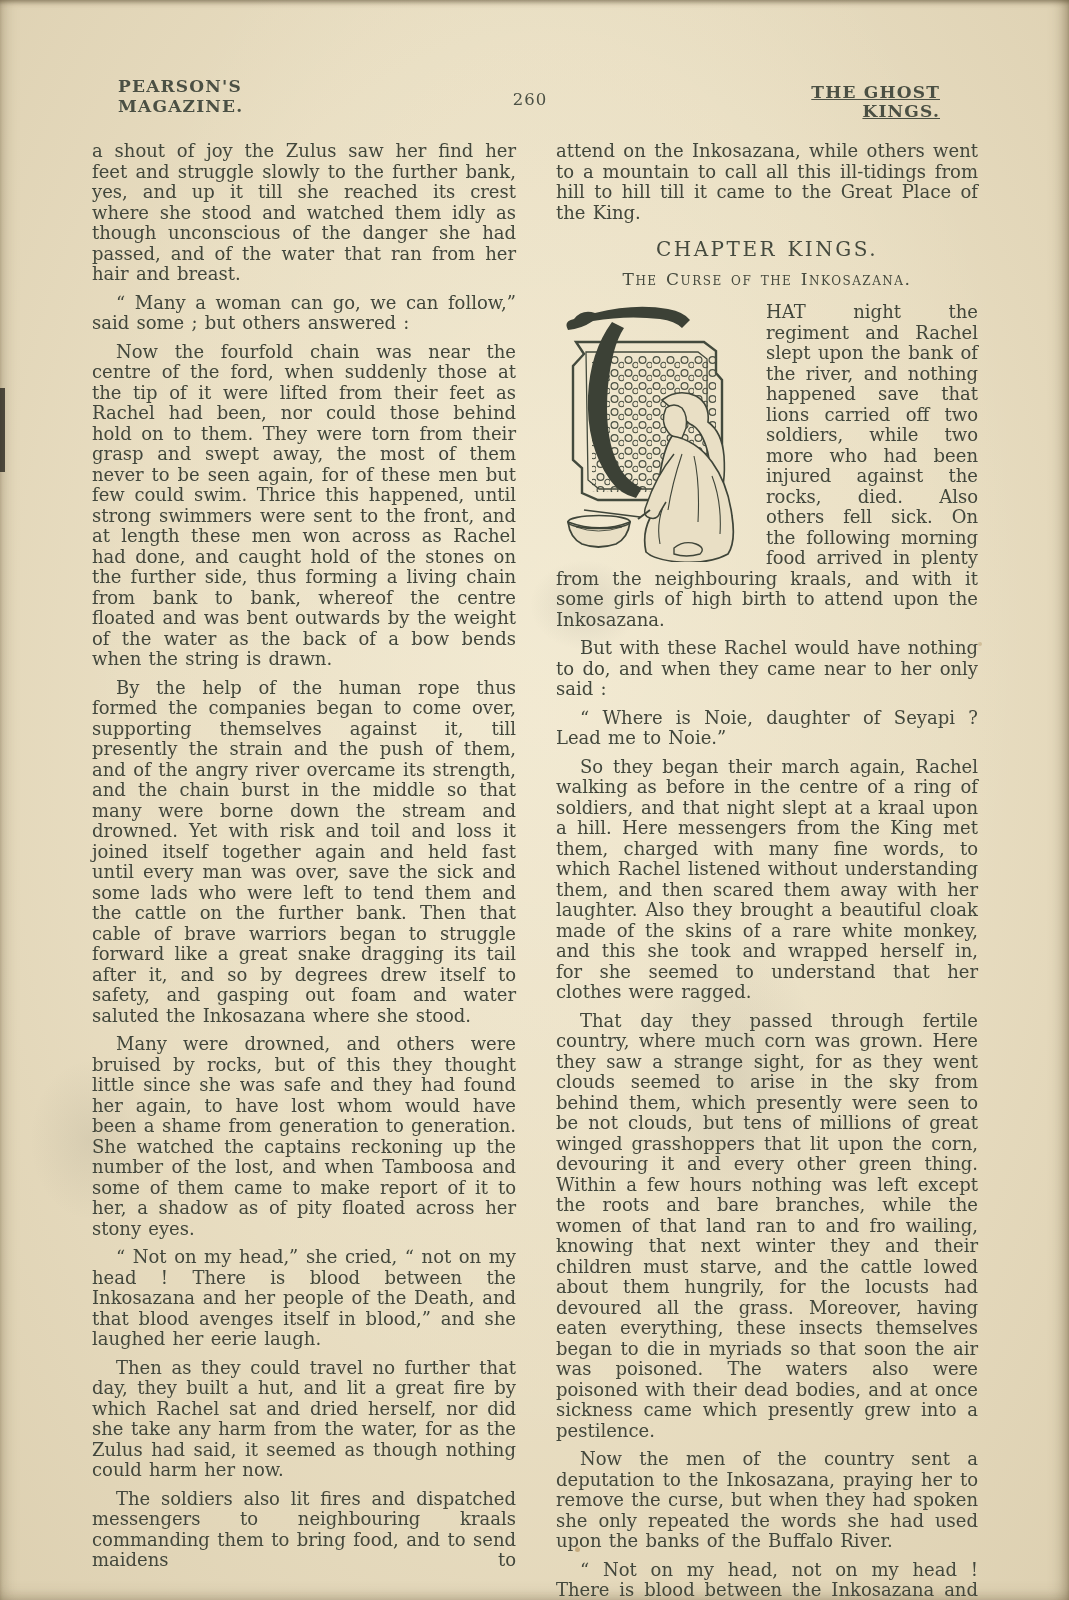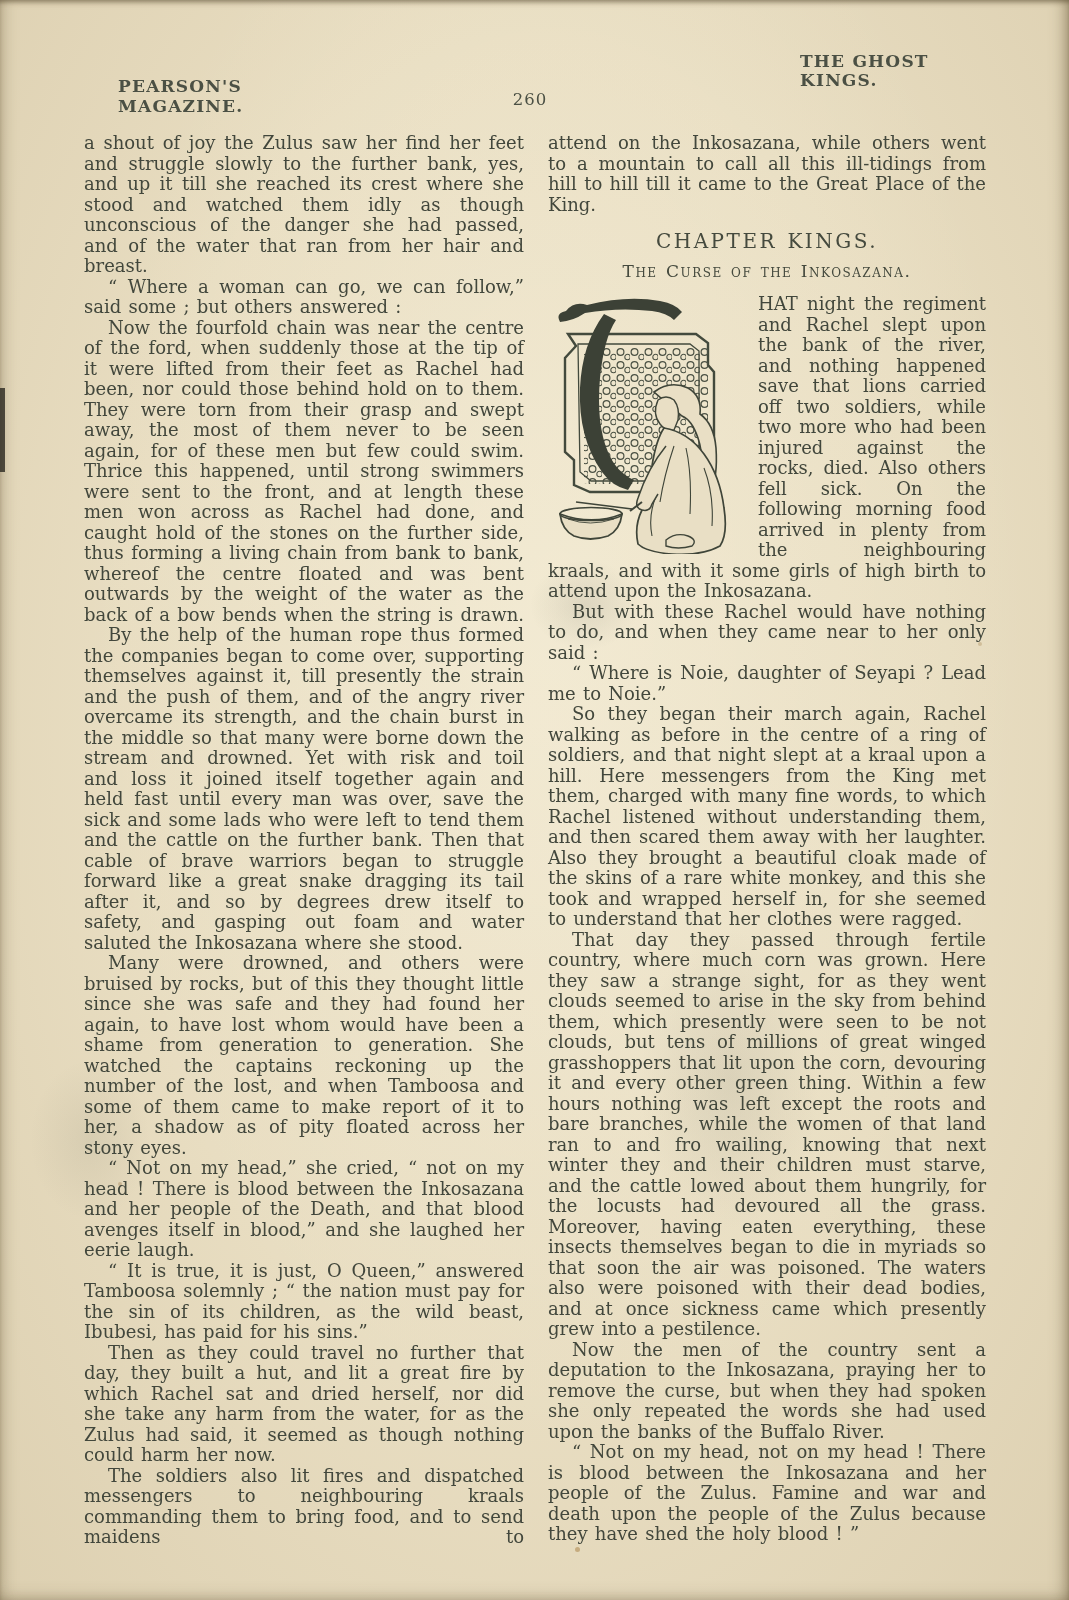--- a/index.html
+++ b/index.html
@@ -24,27 +24,27 @@
   .smudge.s3{left:530px;top:560px;width:110px;height:90px;background:radial-gradient(closest-side,rgba(95,95,82,.14),transparent);}
   .speck{position:absolute;border-radius:50%;}
   .speck.k1{left:575px;top:1547px;width:5px;height:5px;background:rgba(160,115,50,.45);}
   .speck.k2{left:118px;top:1182px;width:4px;height:4px;background:rgba(150,110,55,.30);}
   .speck.k3{left:978px;top:642px;width:4px;height:4px;background:rgba(150,110,55,.28);}
 
   
   .hdr{position:absolute;font-weight:bold;letter-spacing:1.2px;color:#4b5044;}
   .hdr-left{left:118px;top:76px;font-size:17px;line-height:20px;text-align:left;}
   .hdr-center{left:498px;top:90px;width:64px;text-align:center;font-size:16.5px;font-weight:normal;letter-spacing:1px;}
-  .hdr-right{left:800px;top:52px;width:140px;text-align:left;font-size:17px;line-height:19px;}
+  .hdr-right{left:800px;top:83px;width:140px;text-align:right;font-size:17px;line-height:19px;text-decoration:underline;}
 
   
   .col{position:absolute;top:133px;font-size:18px;line-height:20.5px;text-align:justify;color:#42473c;word-spacing:1.5px;}
   .col-left{left:84px;width:440px;}
   .col-right{left:548px;width:438px;}
-  .col p{margin:0;text-indent:24px;}
+  .col p{margin:8px;text-indent:24px;}
   .col p.noindent{text-indent:0;}
   .col p.justify-last{text-align-last:justify;}
 
   h2.chapter{margin:16px 0 9px 0;font-size:20px;font-weight:normal;text-align:center;letter-spacing:2.5px;text-indent:0;color:#454a3e;}
   h3.curse{margin:0 0 13px 0;font-size:17px;font-weight:normal;text-align:center;letter-spacing:1.5px;font-variant:small-caps;text-indent:0;color:#454a3e;}
 
   
   .illu-float{
     float:left;width:212px;height:258px;
     shape-outside:polygon(0 0,138px 0,138px 21px,212px 21px,212px 258px,0 258px);
@@ -71,26 +71,25 @@
     <div>MAGAZINE.</div>
   </div>
   <div class="hdr hdr-center">260</div>
   <div class="hdr hdr-right">
     <div>THE GHOST</div>
     <div>KINGS.</div>
   </div>
 
   <div class="col col-left">
     <p class="noindent">a shout of joy the Zulus saw her find her feet and struggle slowly to the further bank, yes, and up it till she reached its crest where she stood and watched them idly as though unconscious of the danger she had passed, and of the water that ran from her hair and breast.</p>
-    <p>“ Where a woman can go, we can follow,” said some ; but others answered :</p>
+    <p>“ Many a woman can go, we can follow,” said some ; but others answered :</p>
     <p>Now the fourfold chain was near the centre of the ford, when suddenly those at the tip of it were lifted from their feet as Rachel had been, nor could those behind hold on to them.  They were torn from their grasp and swept away, the most of them never to be seen again, for of these men but few could swim.  Thrice this happened, until strong swimmers were sent to the front, and at length these men won across as Rachel had done, and caught hold of the stones on the further side, thus forming a living chain from bank to bank, whereof the centre floated and was bent outwards by the weight of the water as the back of a bow bends when the string is drawn.</p>
     <p>By the help of the human rope thus formed the companies began to come over, supporting themselves against it, till presently the strain and the push of them, and of the angry river overcame its strength, and the chain burst in the middle so that many were borne down the stream and drowned.  Yet with risk and toil and loss it joined itself together again and held fast until every man was over, save the sick and some lads who were left to tend them and the cattle on the further bank.  Then that cable of brave warriors began to struggle forward like a great snake dragging its tail after it, and so by degrees drew itself to safety, and gasping out foam and water saluted the Inkosazana where she stood.</p>
     <p>Many were drowned, and others were bruised by rocks, but of this they thought little since she was safe and they had found her again, to have lost whom would have been a shame from generation to generation.  She watched the captains reckoning up the number of the lost, and when Tamboosa and some of them came to make report of it to her, a shadow as of pity floated across her stony eyes.</p>
     <p>“ Not on my head,” she cried, “ not on my head !  There is blood between the Inkosazana and her people of the Death, and that blood avenges itself in blood,” and she laughed her eerie laugh.</p>
-    <p>“ It is true, it is just, O Queen,” answered Tamboosa solemnly ; “ the nation must pay for the sin of its children, as the wild beast, Ibubesi, has paid for his sins.”</p>
     <p>Then as they could travel no further that day, they built a hut, and lit a great fire by which Rachel sat and dried herself, nor did she take any harm from the water, for as the Zulus had said, it seemed as though nothing could harm her now.</p>
     <p class="justify-last">The soldiers also lit fires and dispatched messengers to neighbouring kraals commanding them to bring food, and to send maidens to</p>
   </div>
 
   <div class="col col-right">
     <p class="noindent">attend on the Inkosazana, while others went to a mountain to call all this ill-tidings from hill to hill till it came to the Great Place of the King.</p>
     <h2 class="chapter">CHAPTER KINGS.</h2>
     <h3 class="curse">The Curse of the Inkosazana.</h3>
 
     <p class="noindent">

